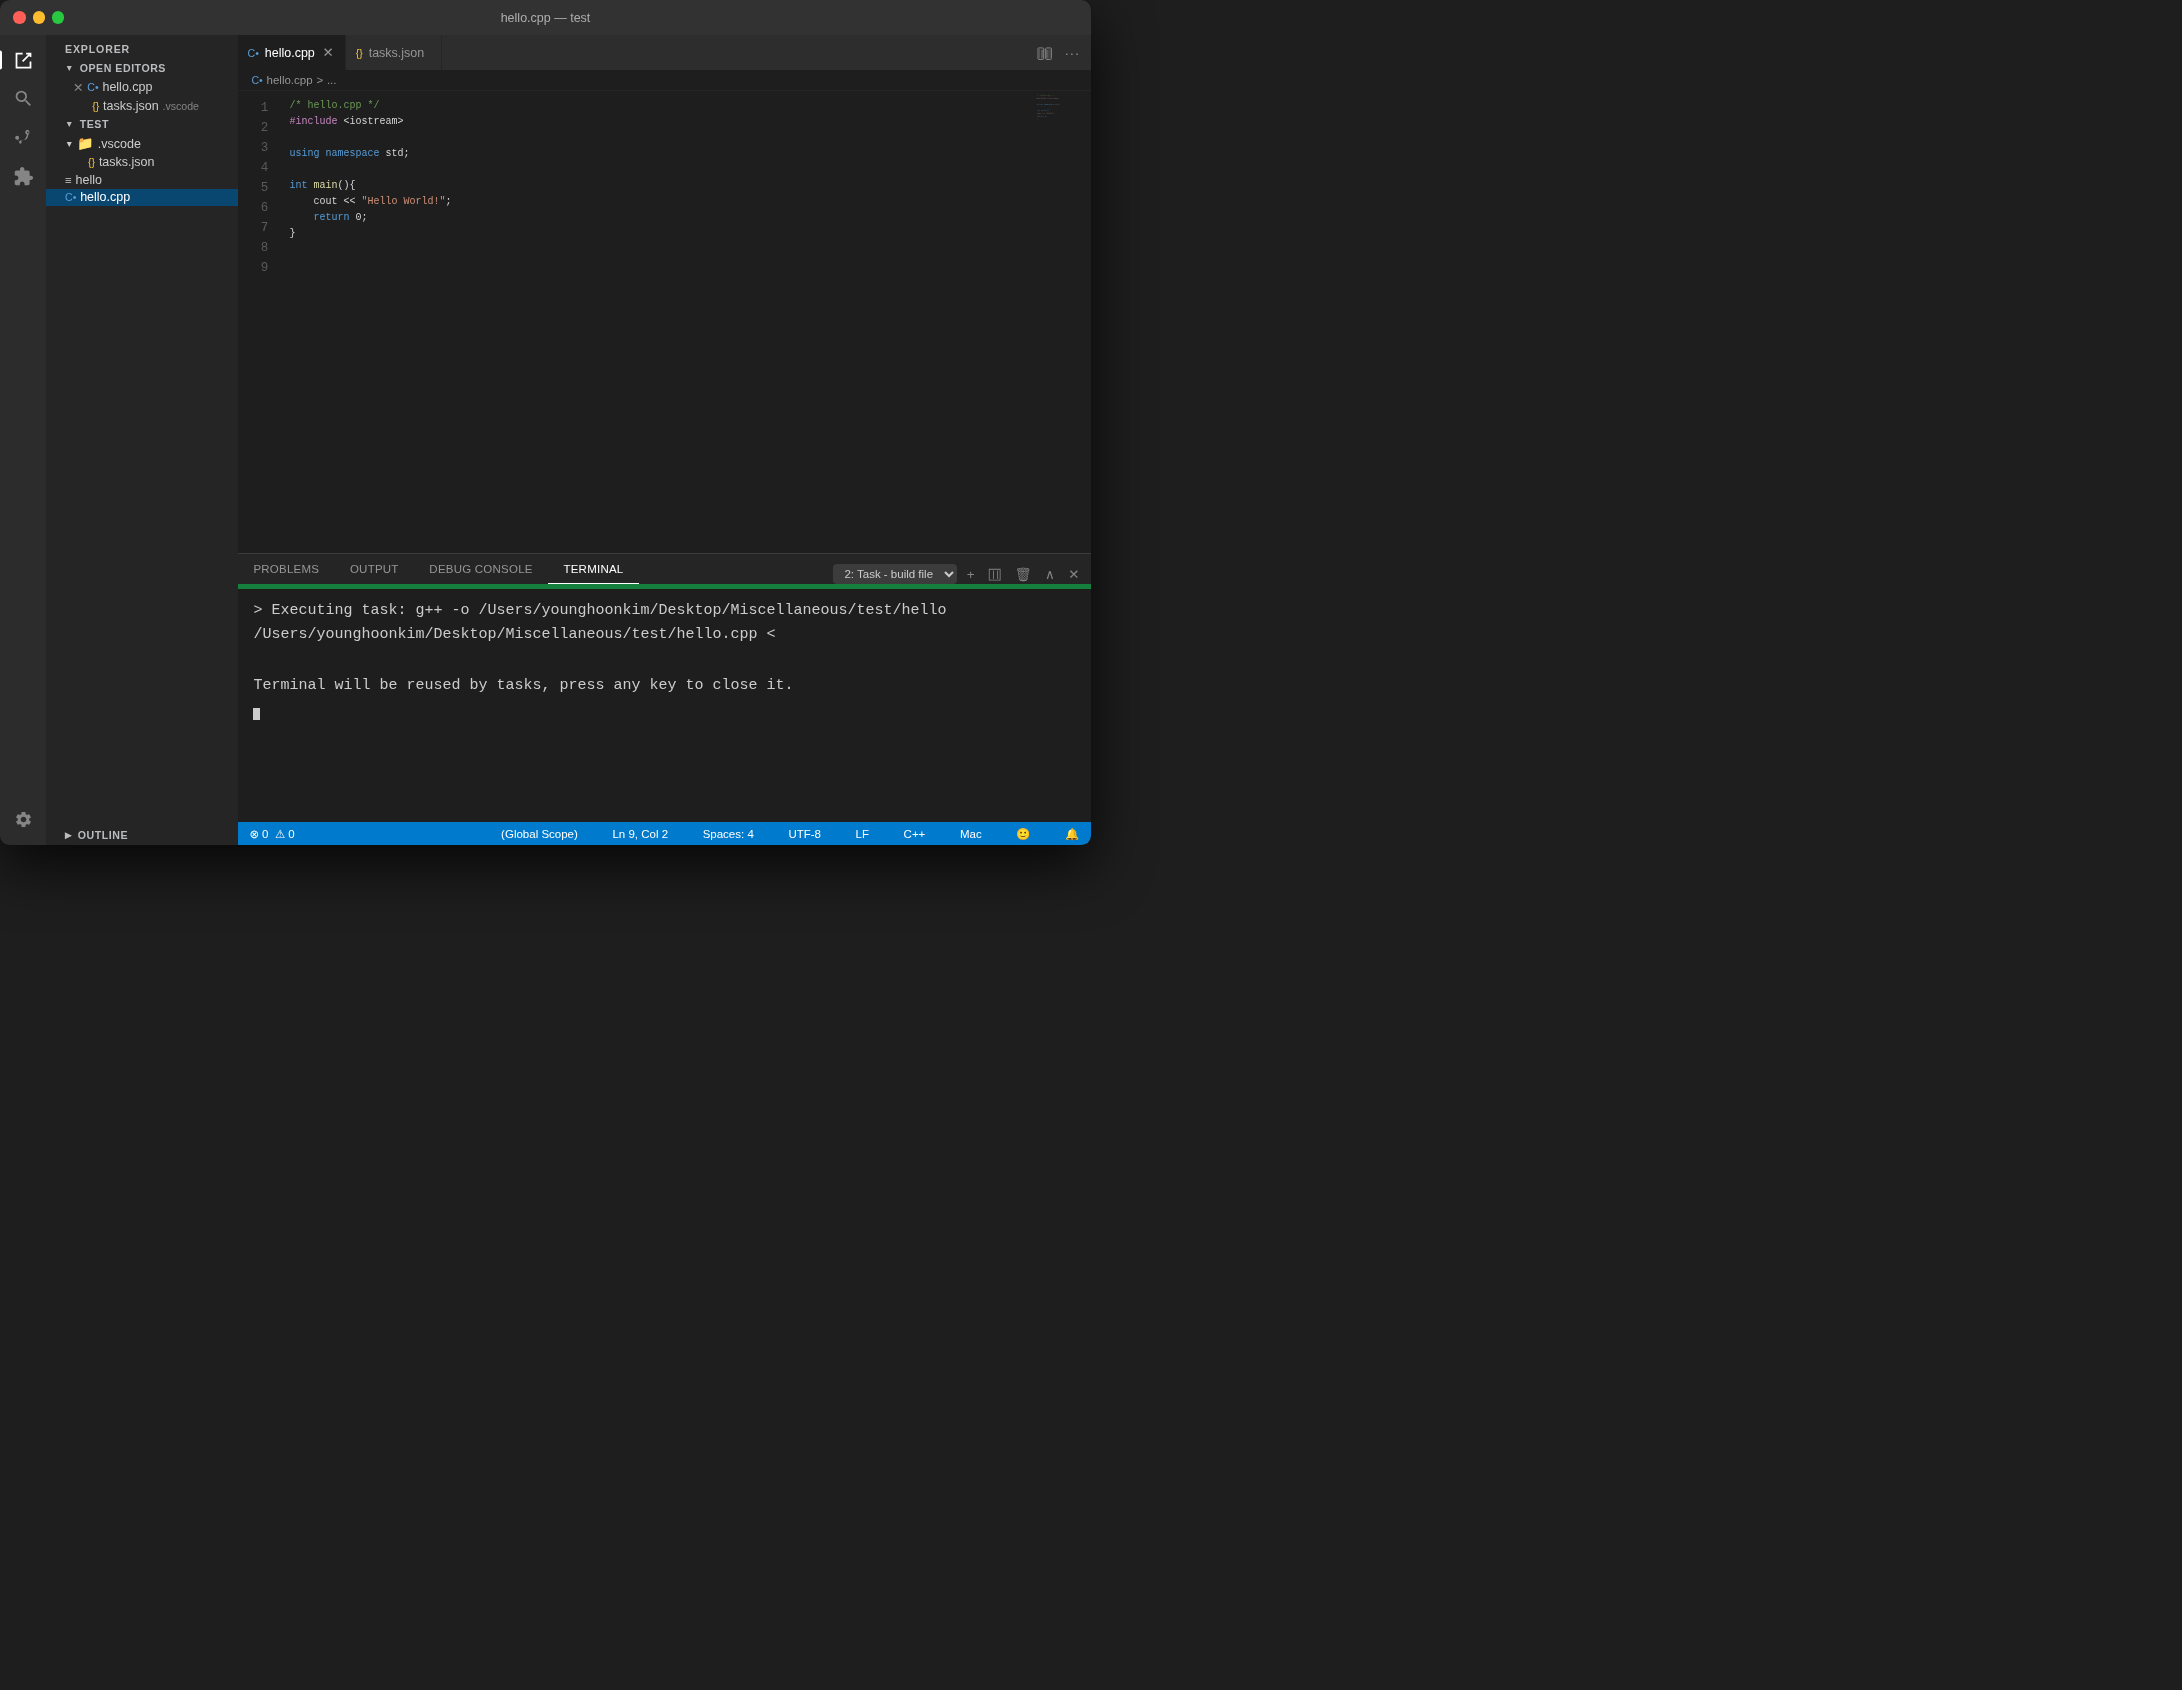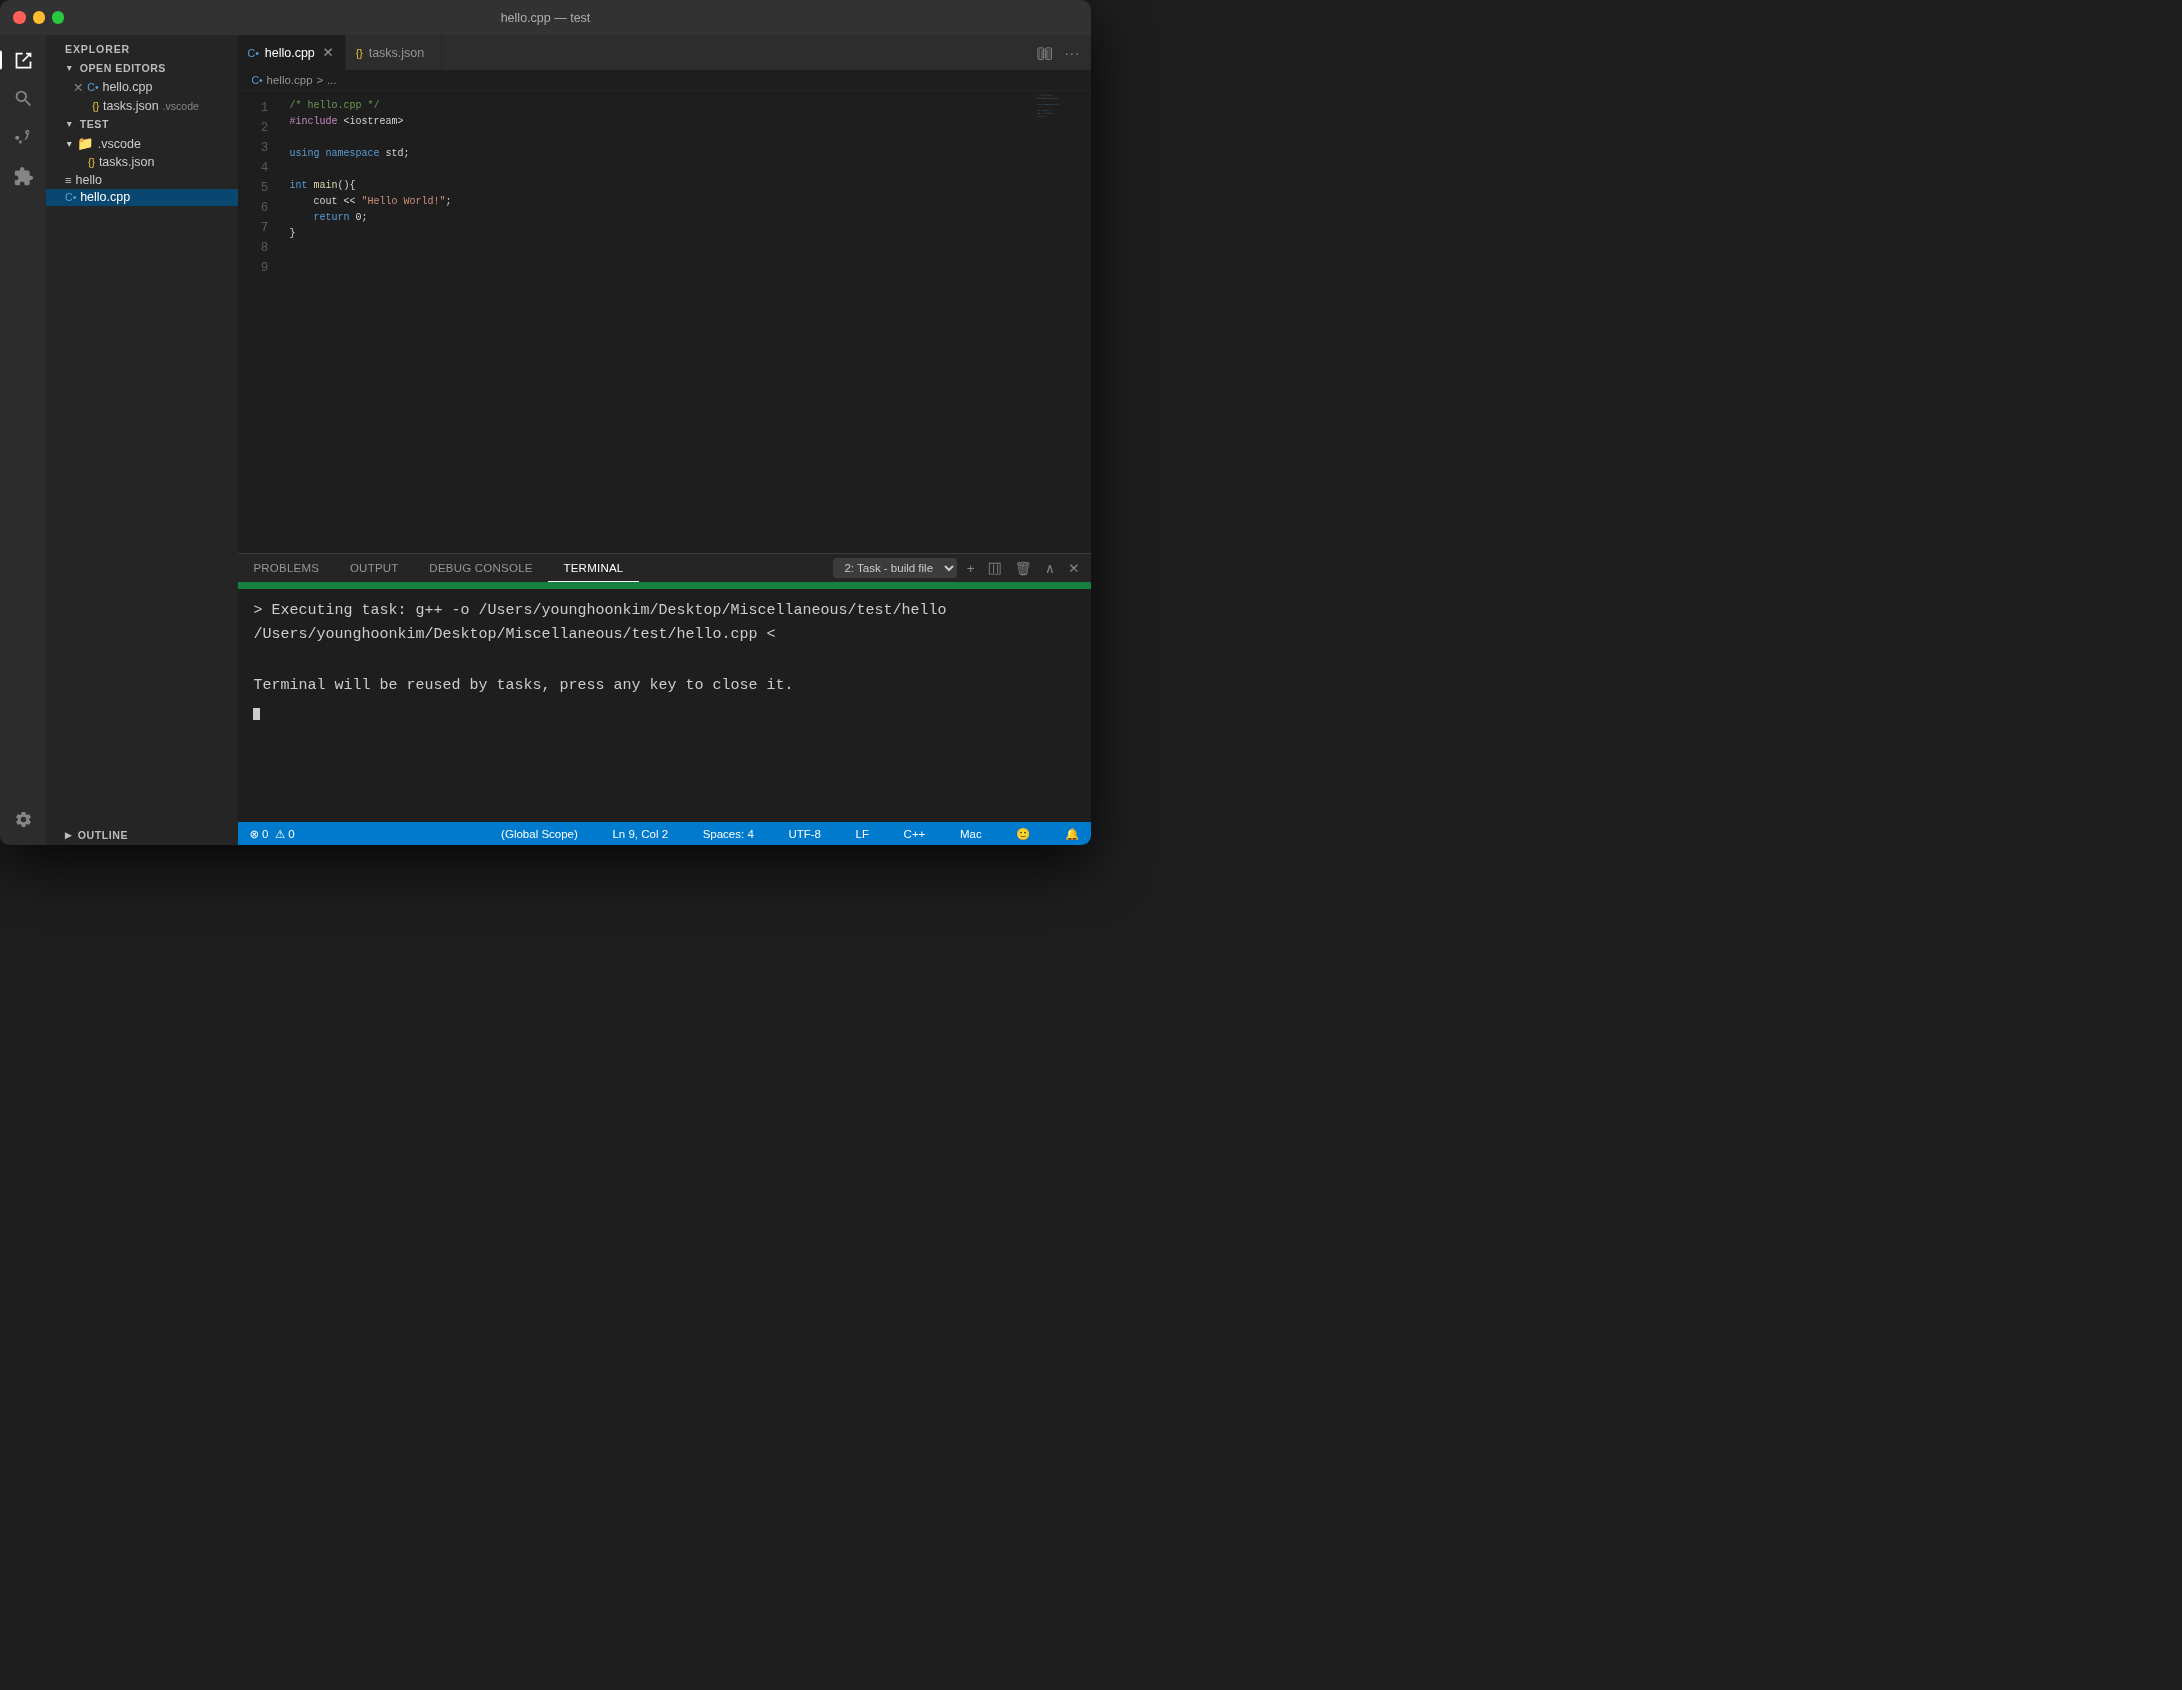--- a/index.html
+++ b/index.html
@@ -274,24 +274,24 @@
     .terminal-panel {
       height: 269px;
       background: #1e1e1e;
       display: flex;
       flex-direction: column;
       border-top: 1px solid #3c3c3c;
       flex-shrink: 0;
     }
     .panel-tabs {
       display: flex;
-      align-items: center;
+      align-items: flex-end;
       background: #252526;
       height: 35px;
-      border-bottom: 7px solid #15803d;
+      border-bottom: 5px solid #15803d;
       flex-shrink: 0;
     }
     .panel-tab {
       padding: 0 15.4px;
       font-size: 11.5px;
       color: #969696;
       cursor: pointer;
       height: 100%;
       display: flex;
       align-items: center;

